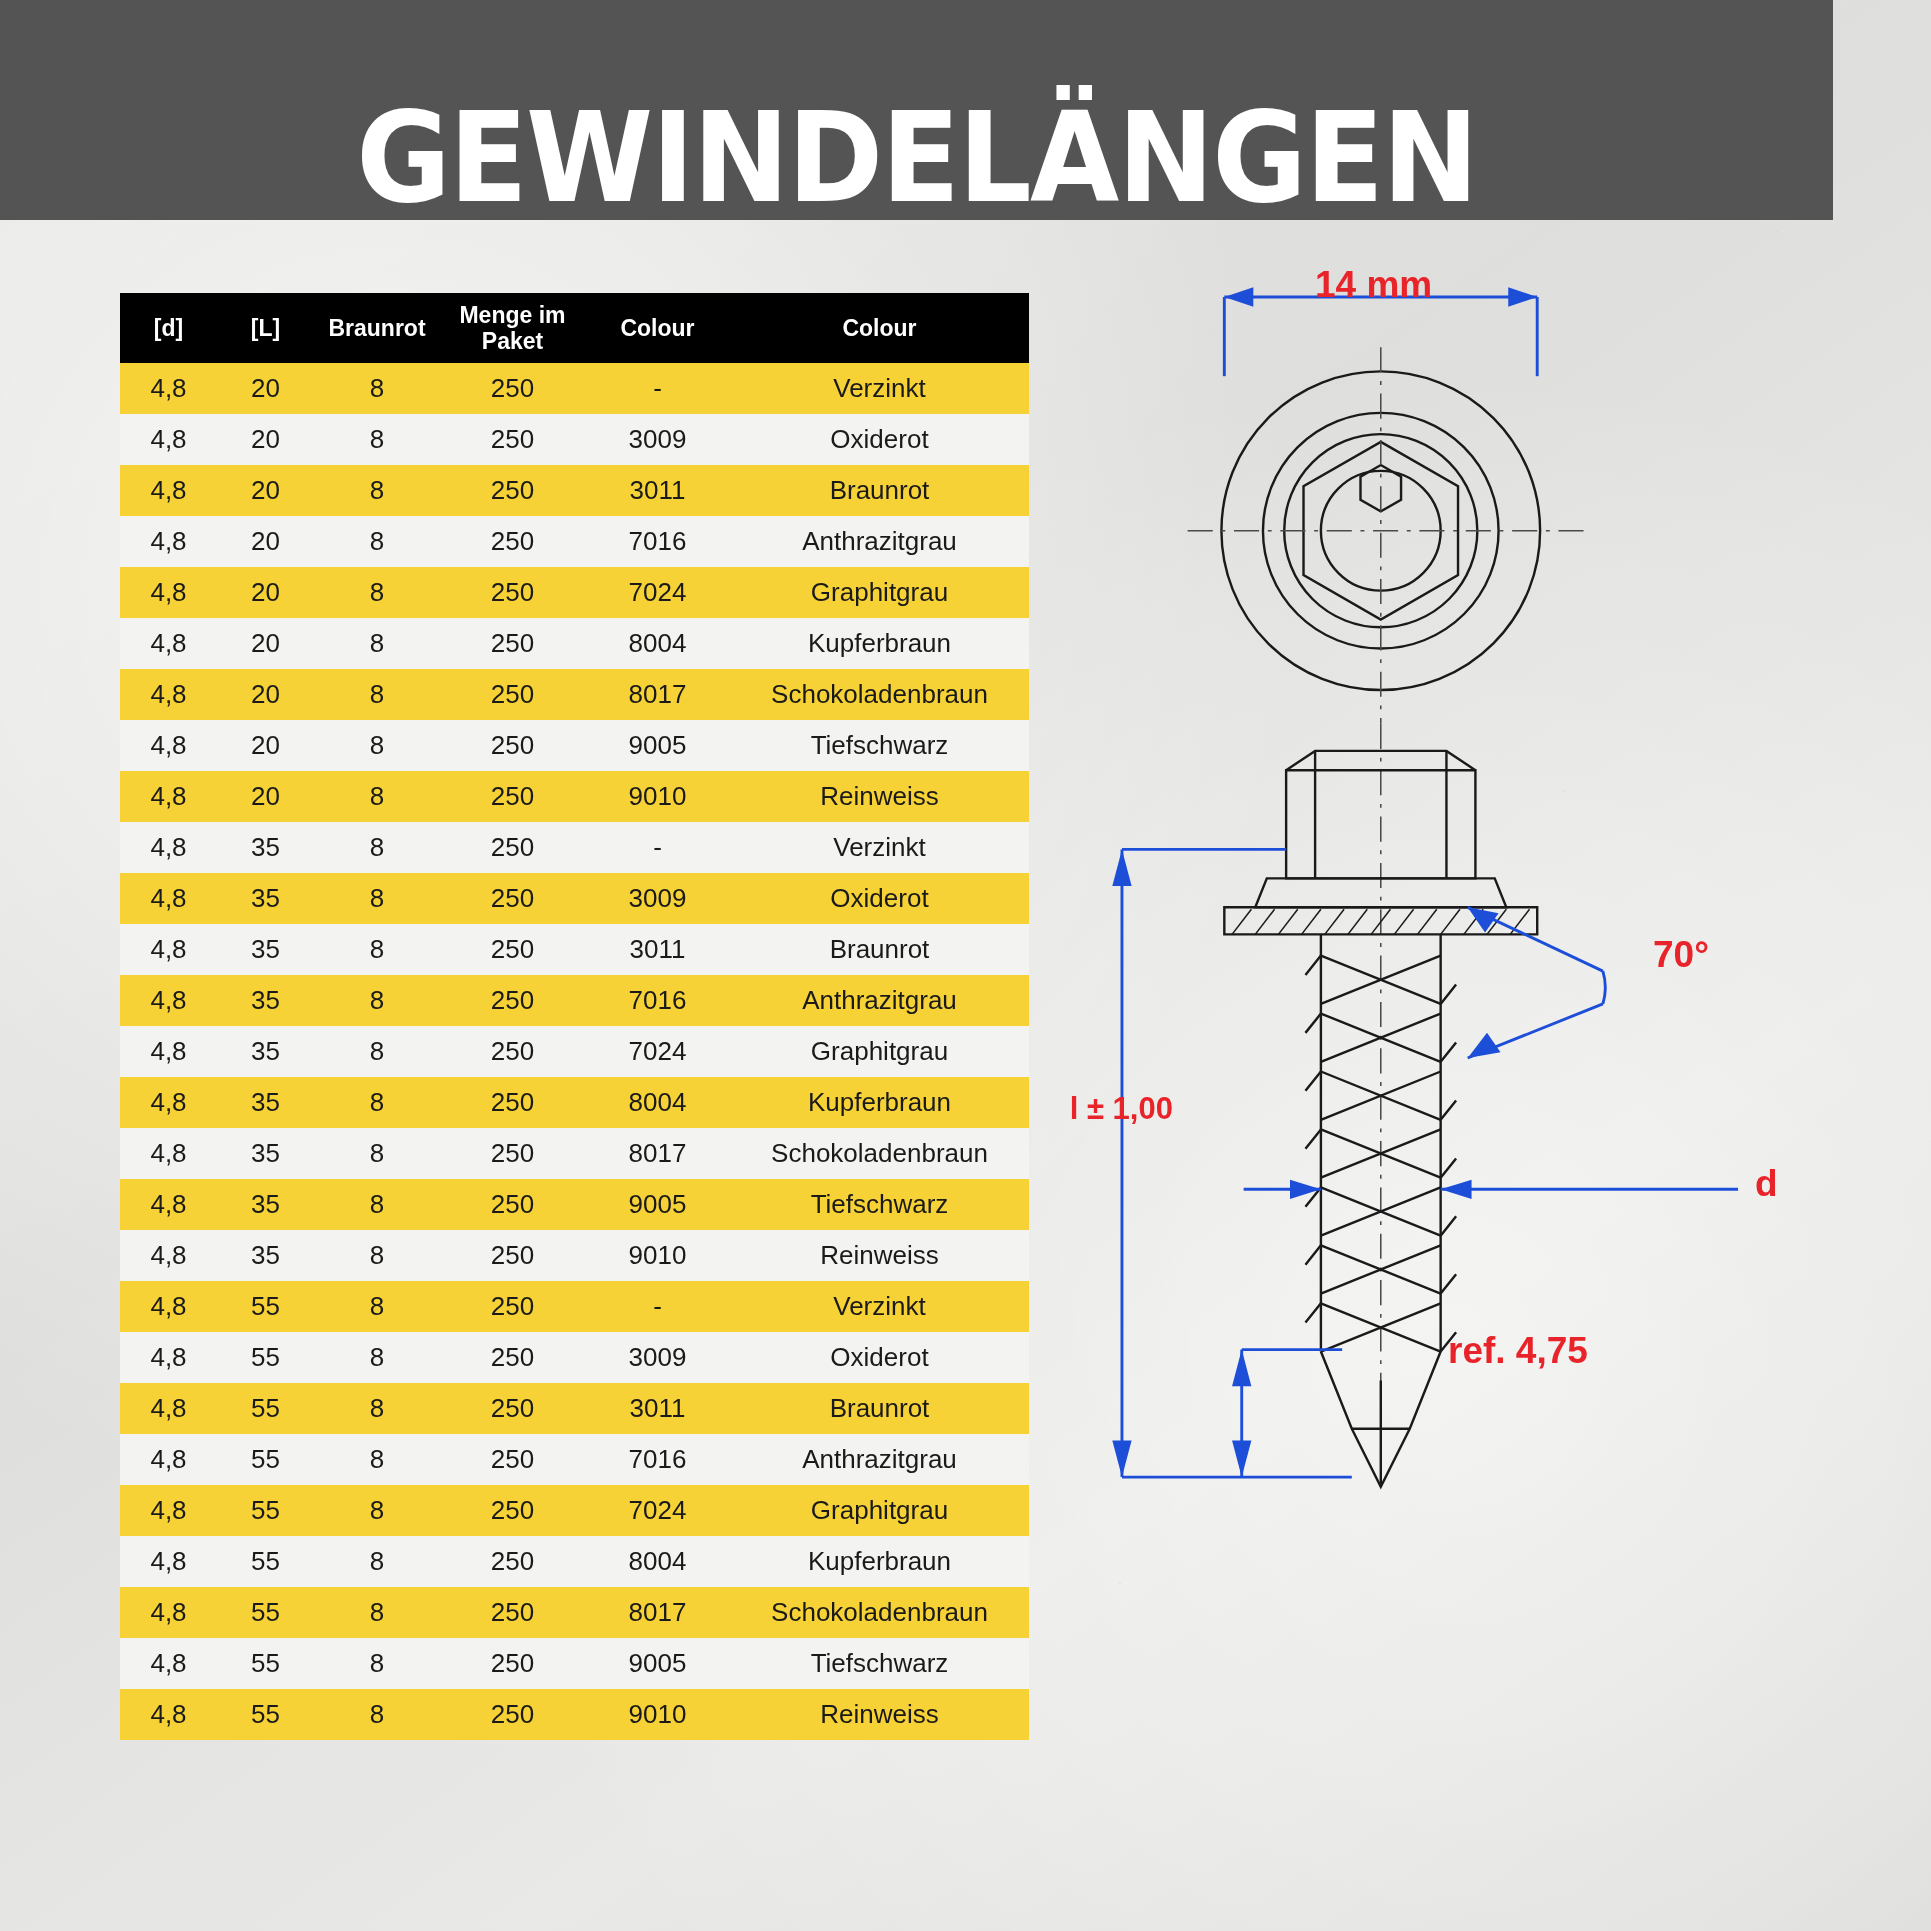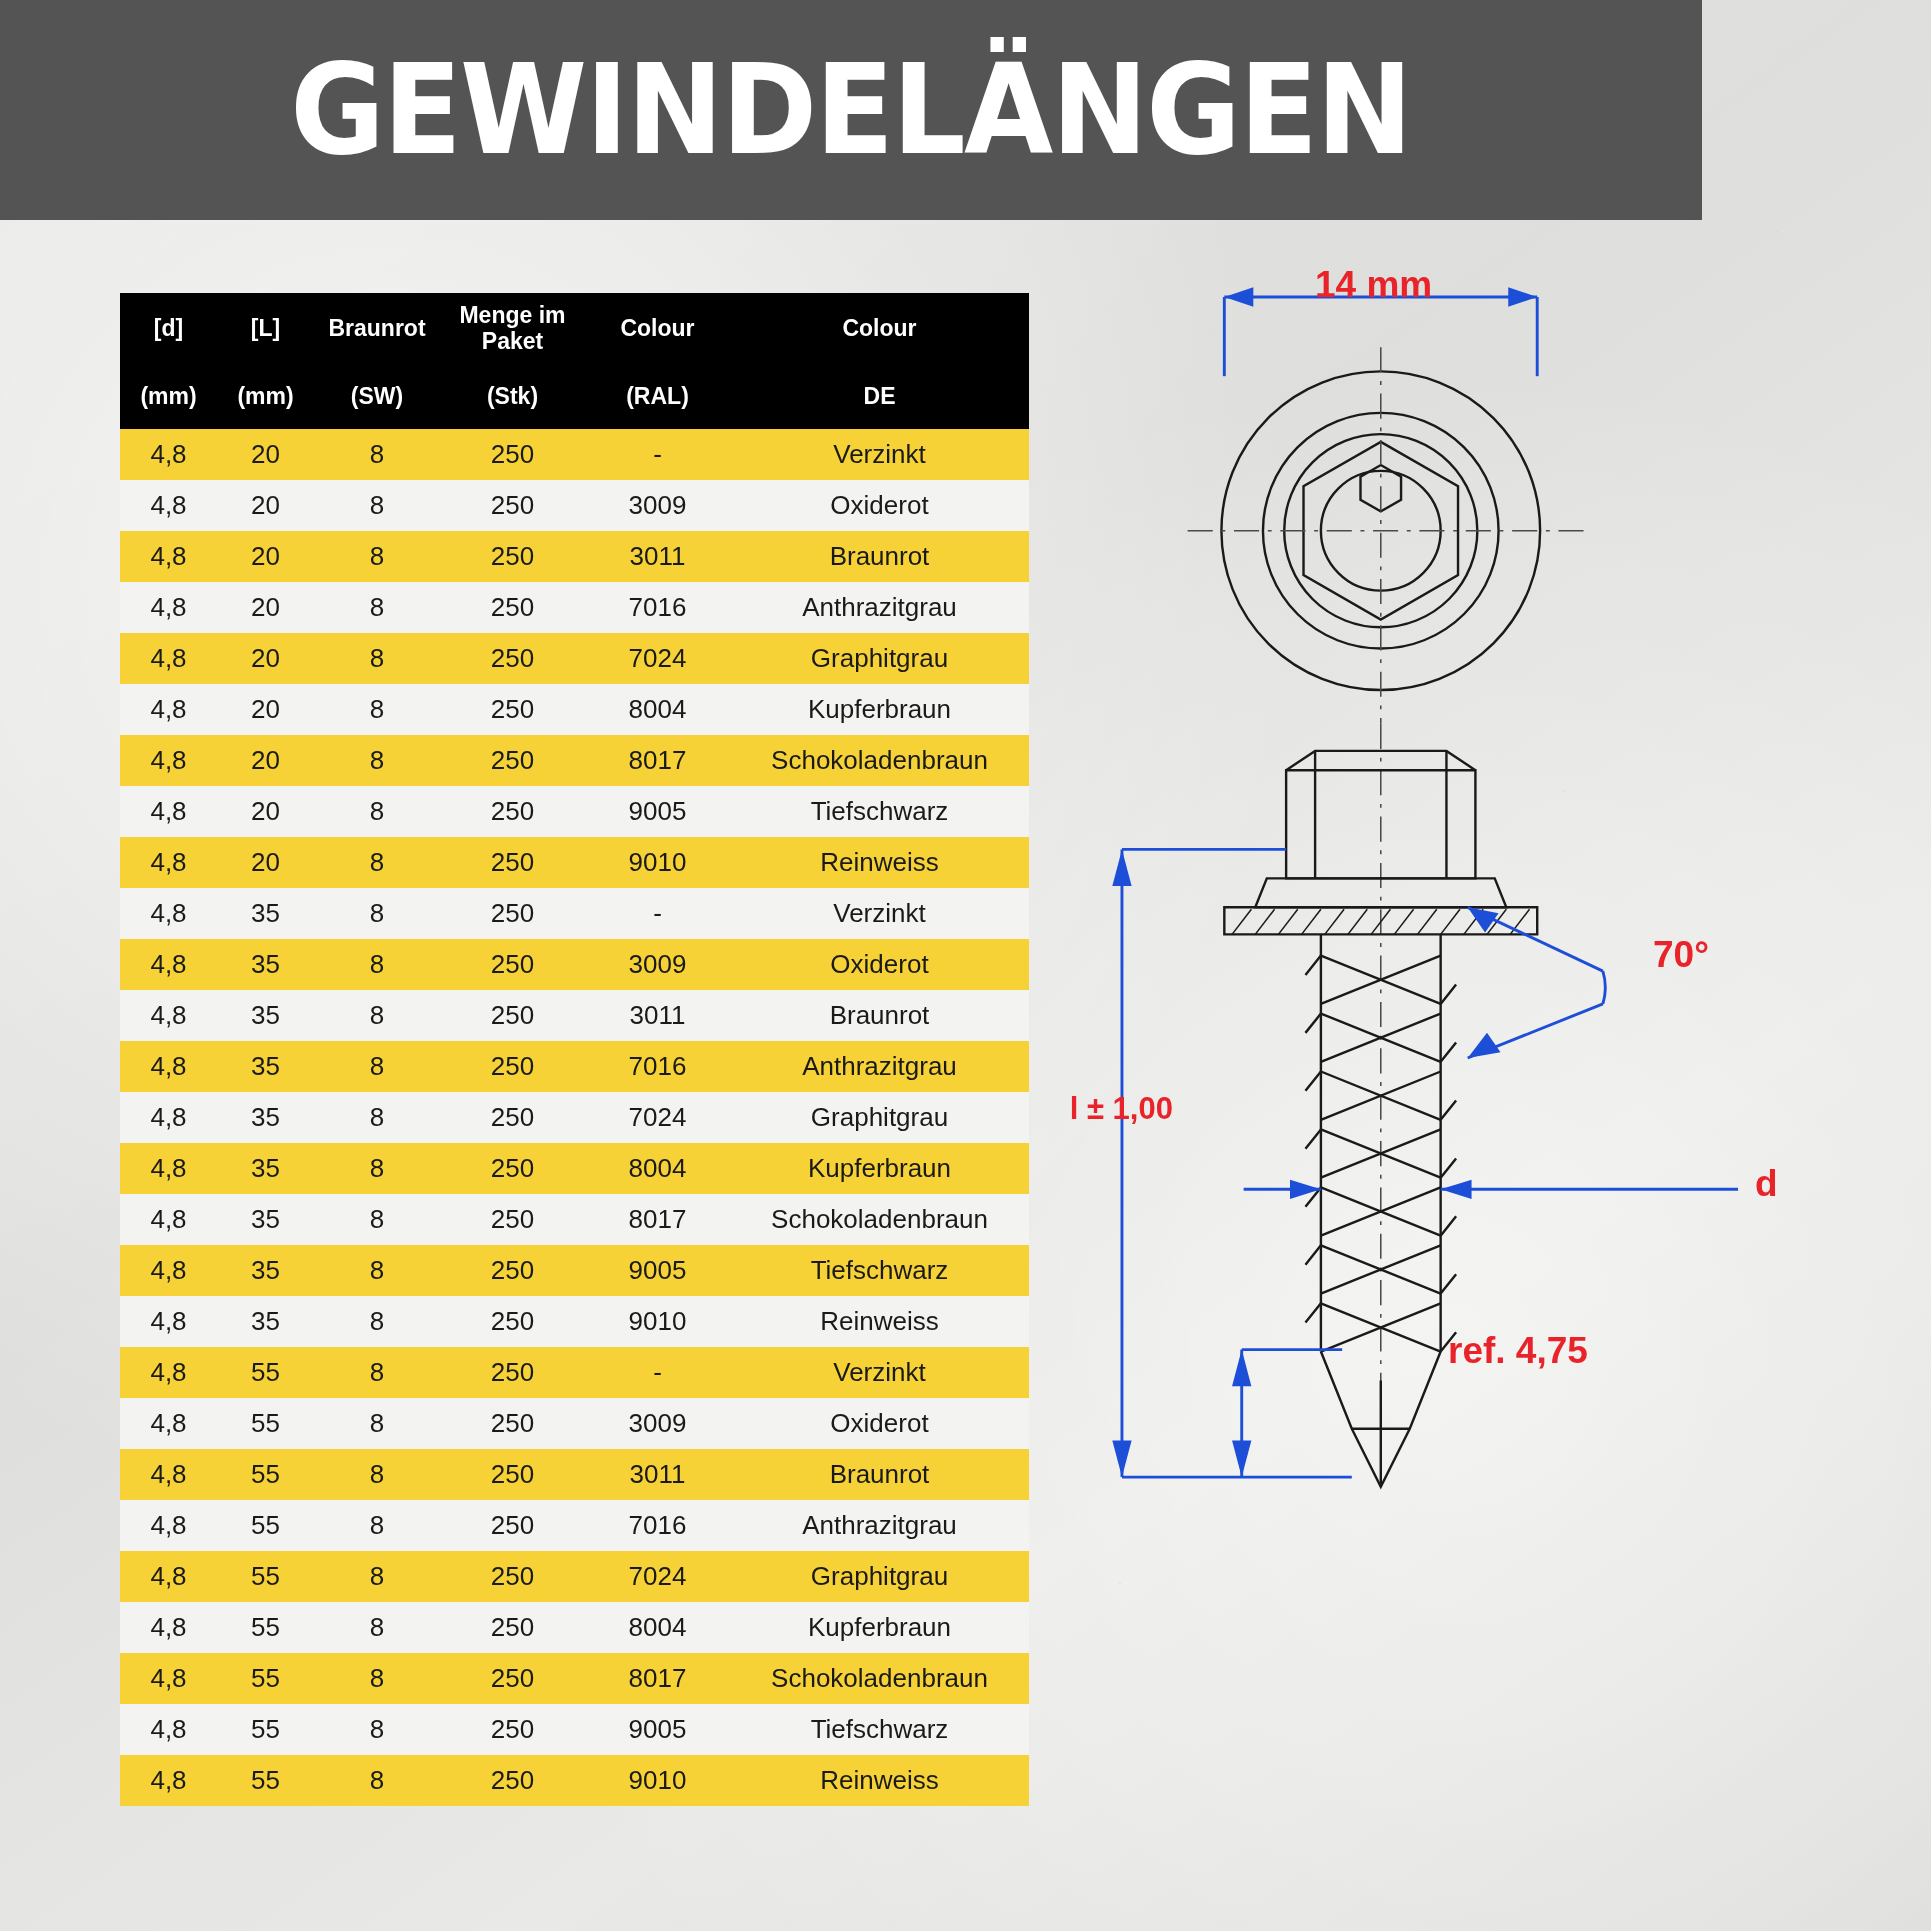--- a/index.html
+++ b/index.html
@@ -33,25 +33,25 @@
       radial-gradient(circle at 58% 82%, rgba(0,0,0,0.05) 0px, rgba(0,0,0,0) 1.9px),
       radial-gradient(circle at 81% 41%, rgba(0,0,0,0.05) 0px, rgba(0,0,0,0) 1.9px),
       radial-gradient(circle at 92% 12%, rgba(0,0,0,0.04) 0px, rgba(0,0,0,0) 1.9px),
       radial-gradient(circle at 46% 55%, rgba(0,0,0,0.04) 0px, rgba(0,0,0,0) 1.9px);
   }
 
   
   .header-bar {
     position: absolute;
     top: 0; left: 0;
-    width: 1702px;
+    width: 1833px;
     height: 220px;
     background: #545454;
     display: flex;
-    align-items: center;
+    align-items: flex-end;
     justify-content: center;
     z-index: 5;
   }
   .header-title {
     color: #ffffff;
     font-family: "DejaVu Sans", sans-serif;
     font-weight: bold;
     font-size: 124px;
     letter-spacing: -1.9px;
     transform: scaleX(0.93);
@@ -150,28 +150,20 @@
       </colgroup>
       <thead>
         <tr class="head-main">
           <th>[d]</th>
           <th>[L]</th>
           <th>Braunrot</th>
           <th>Menge im Paket</th>
           <th>Colour</th>
           <th>Colour</th>
         </tr>
-        <tr class="head-sub">
-          <th>(mm)</th>
-          <th>(mm)</th>
-          <th>(SW)</th>
-          <th>(Stk)</th>
-          <th>(RAL)</th>
-          <th>DE</th>
-        </tr>
       </thead>
       <tbody id="spec-body">
           <tr class="odd">
             <td>4,8</td>
             <td>20</td>
             <td>8</td>
             <td>250</td>
             <td>-</td>
             <td>Verzinkt</td>
           </tr>

